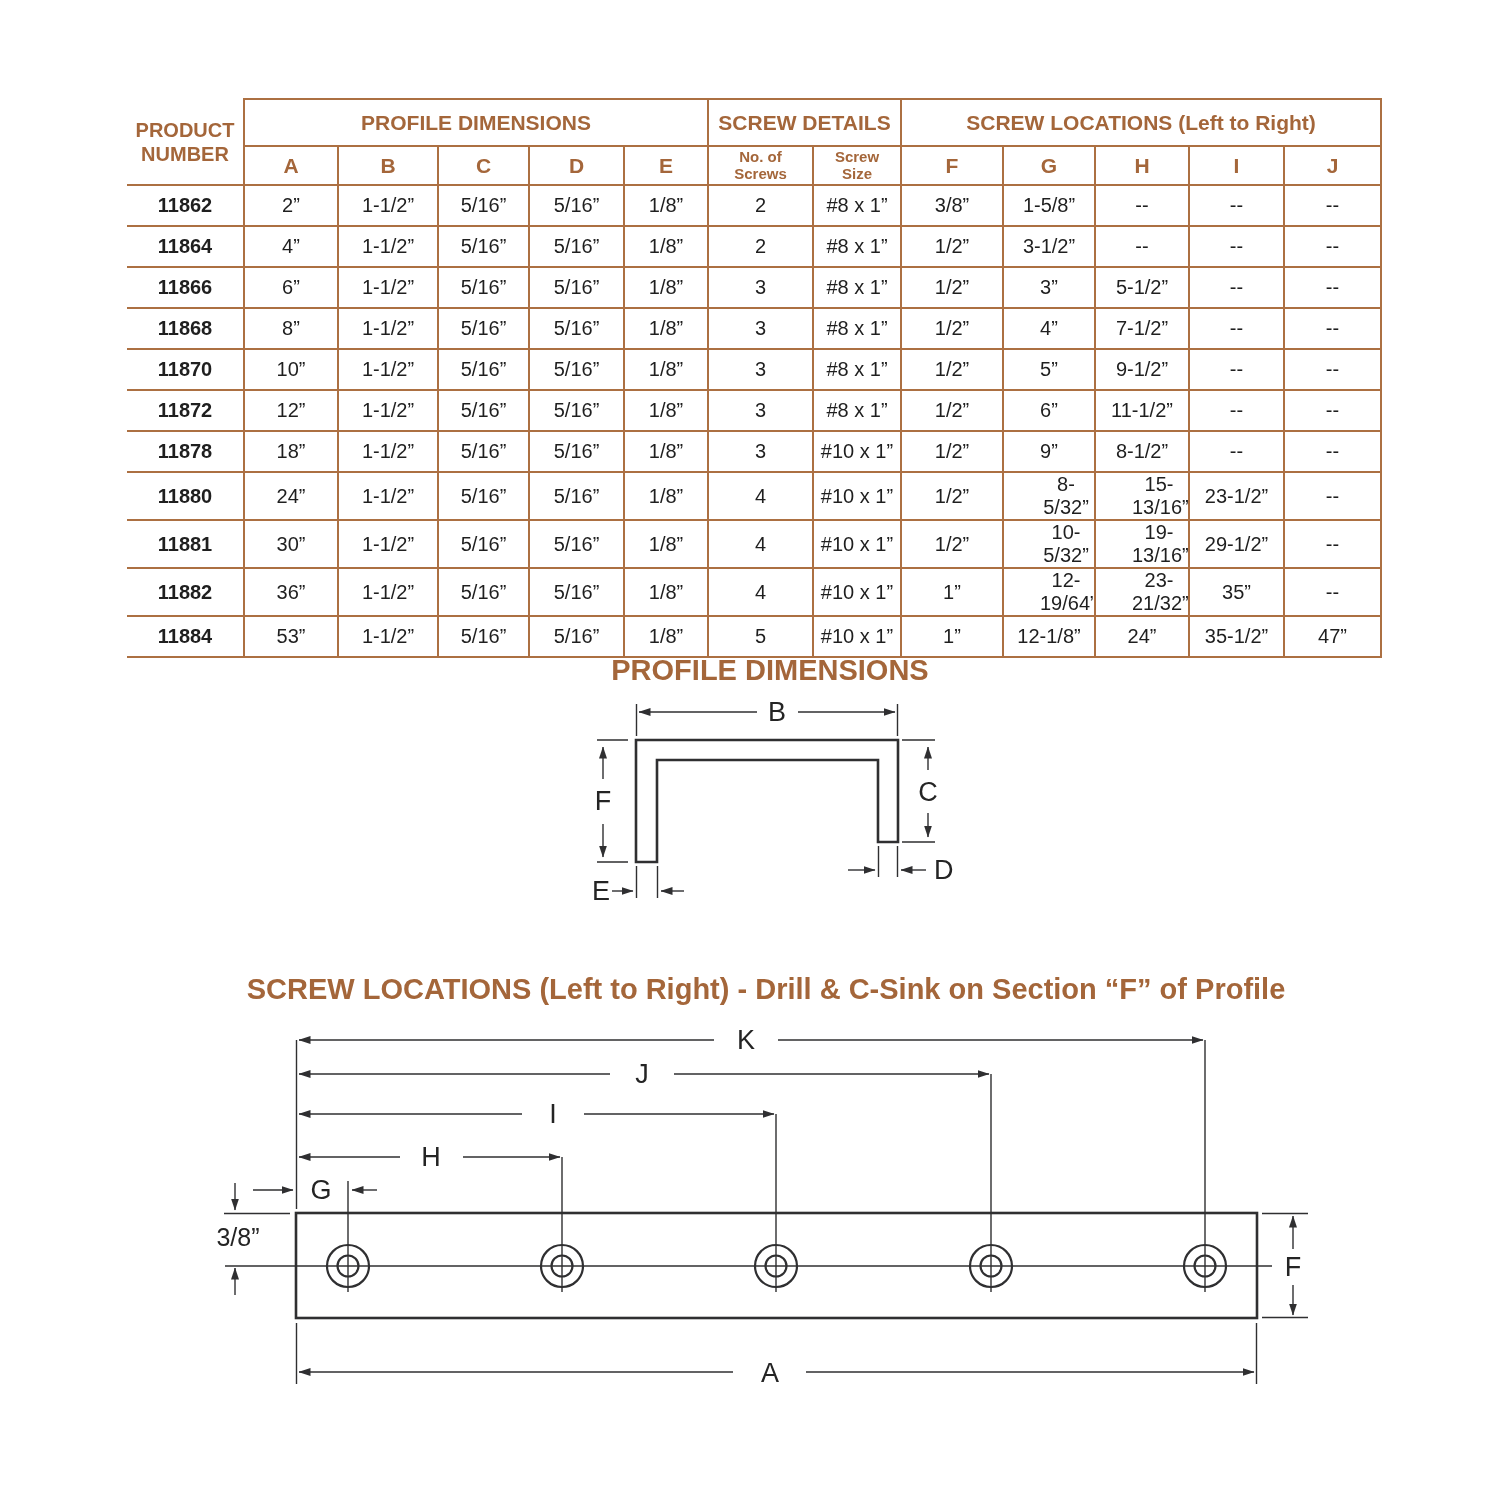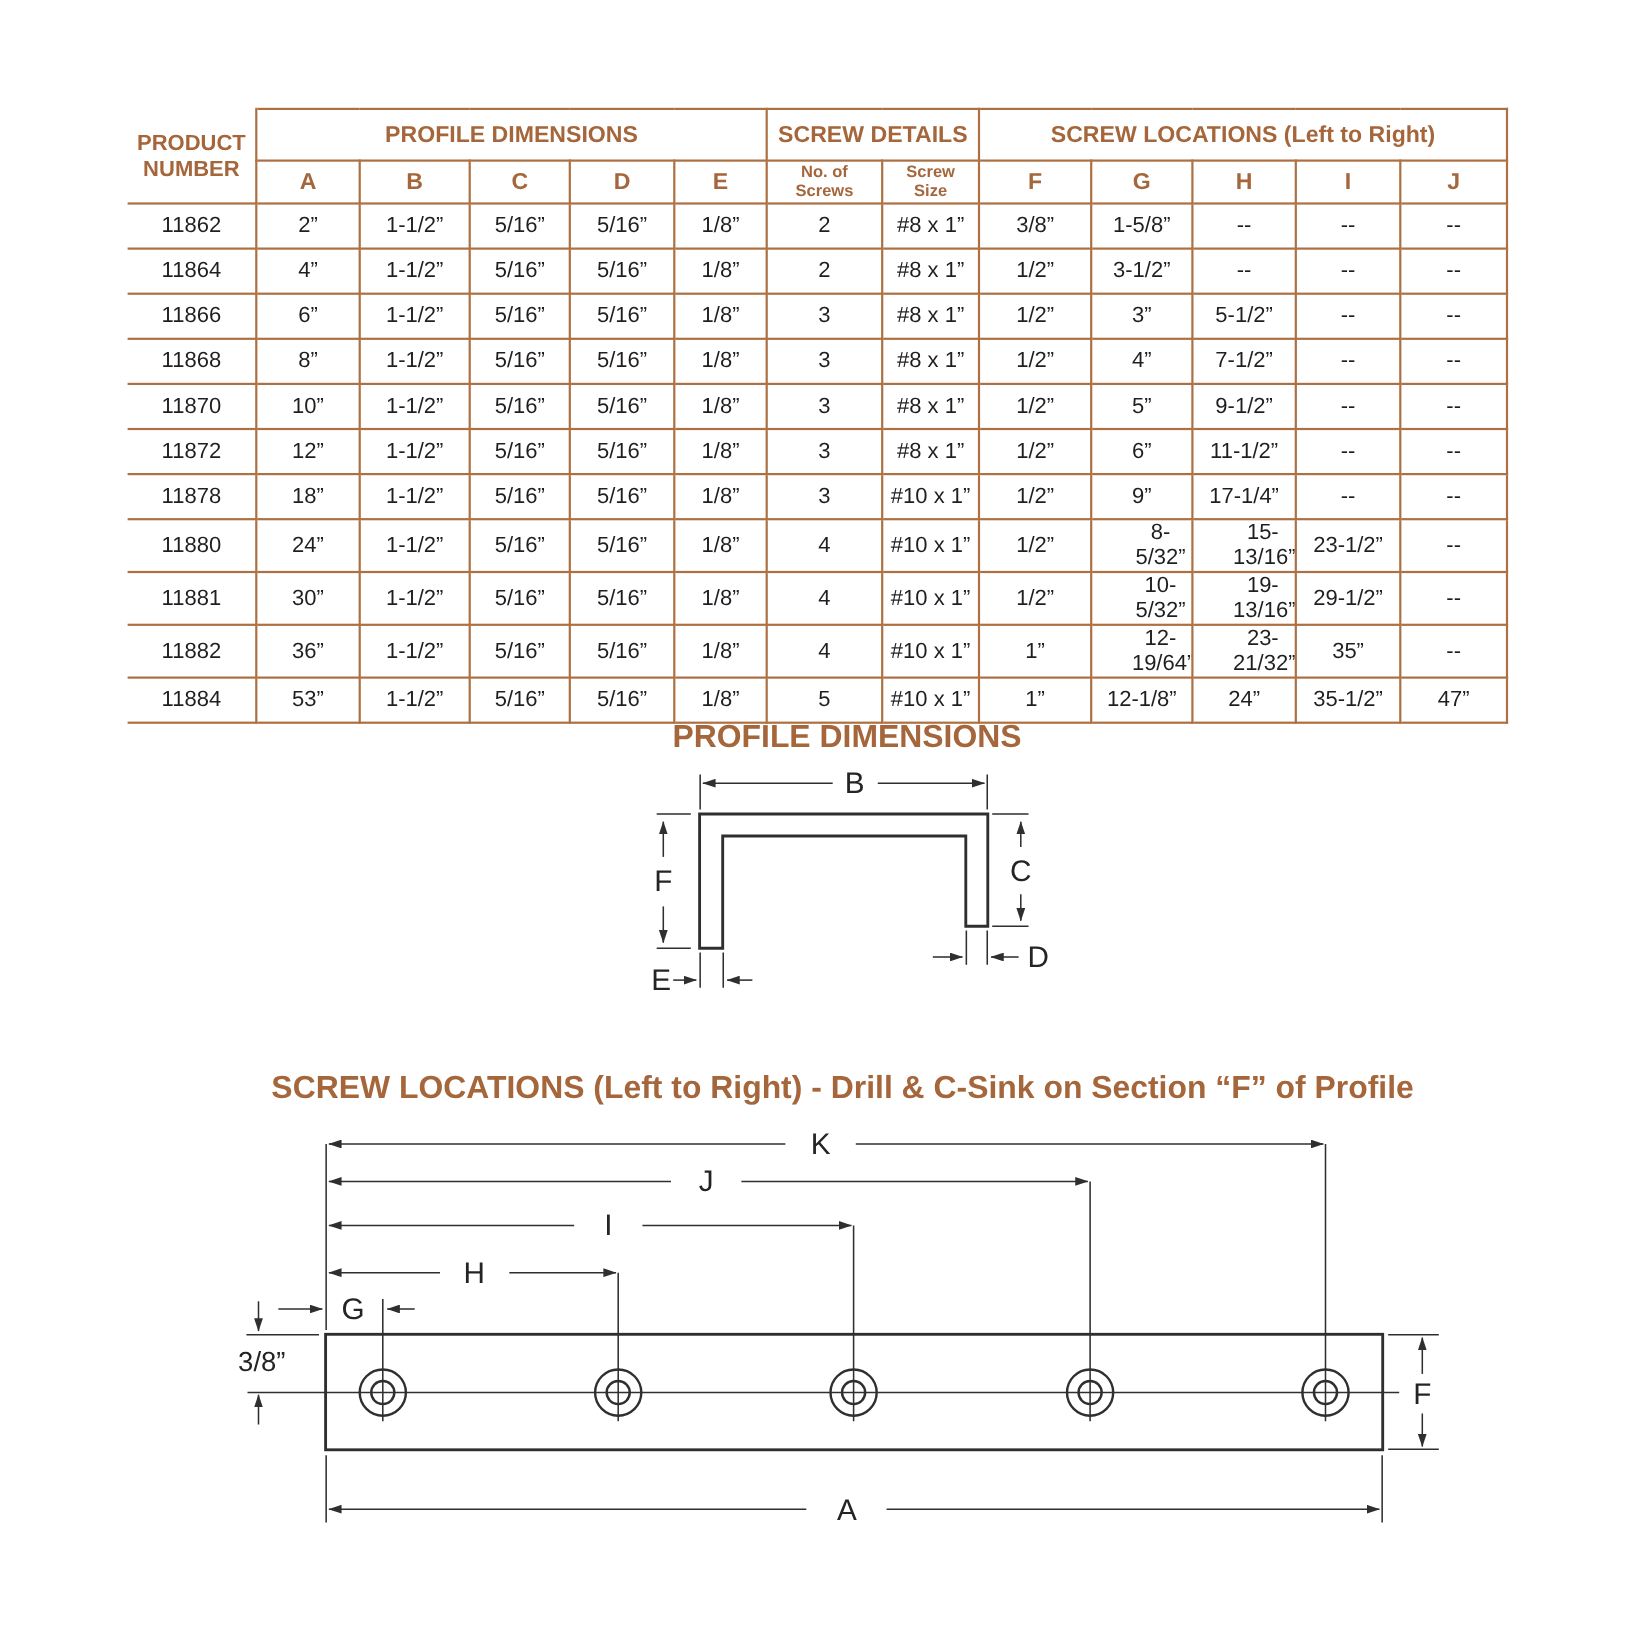--- a/index.html
+++ b/index.html
@@ -7,38 +7,38 @@
     --brown:#a4663a;
     --ink:#1f1f1f;
     --line:#2f2f31;
   }
   html,body{margin:0;padding:0;}
   body{background:#ffffff;font-family:"Liberation Sans",sans-serif;}
   .page{position:relative;width:1500px;height:1500px;background:#ffffff;overflow:hidden;}
 
   
   .spec-table{
-    position:absolute;left:116px;top:98px;
+    position:absolute;left:127px;top:98px;
     border-collapse:collapse;table-layout:fixed;width:1254px;
   }
   .spec-table th,.spec-table td{
     border:2px solid var(--brd);
     text-align:center;vertical-align:middle;
     padding:0 2px;overflow:hidden;
   }
   th.corner{
     border-top:none;border-left:none;
     color:var(--brown);font-size:20px;font-weight:bold;
     line-height:1.2;white-space:pre-line;
   }
   th.group{height:45px;color:var(--brown);font-size:21px;font-weight:bold;}
   th.sub{height:37px;color:var(--brown);font-size:21px;font-weight:bold;}
   th.sub-small{font-size:15px;line-height:1.1;white-space:pre-line;margin-left:36px;}
   .spec-table tbody td{height:39px;font-size:20px;color:var(--ink);}
-  td.product{border-left:none;font-weight:normal;margin-top:24px;}
+  td.product{border-left:none;font-weight:bold;margin-top:24px;}
   td.small-val{font-size:16px;padding-left:36px;}
 
   
   .diagram-title{
     position:absolute;color:var(--brown);font-weight:bold;
     font-size:29px;text-align:center;letter-spacing:0;
   }
   .profile-title{left:520px;top:654px;width:500px;}
   .screw-title{left:16px;top:973px;width:1500px;}
 
@@ -192,21 +192,21 @@
           <td class="product">11878</td>
           <td>18”</td>
           <td>1-1/2”</td>
           <td>5/16”</td>
           <td>5/16”</td>
           <td>1/8”</td>
           <td>3</td>
           <td>#10 x 1”</td>
           <td>1/2”</td>
           <td>9”</td>
-          <td>17-1/4”</td>
+          <td>8-1/2”</td>
           <td>--</td>
           <td>--</td>
         </tr>
         <tr>
           <td class="product">11880</td>
           <td>24”</td>
           <td>1-1/2”</td>
           <td>5/16”</td>
           <td>5/16”</td>
           <td>1/8”</td>

